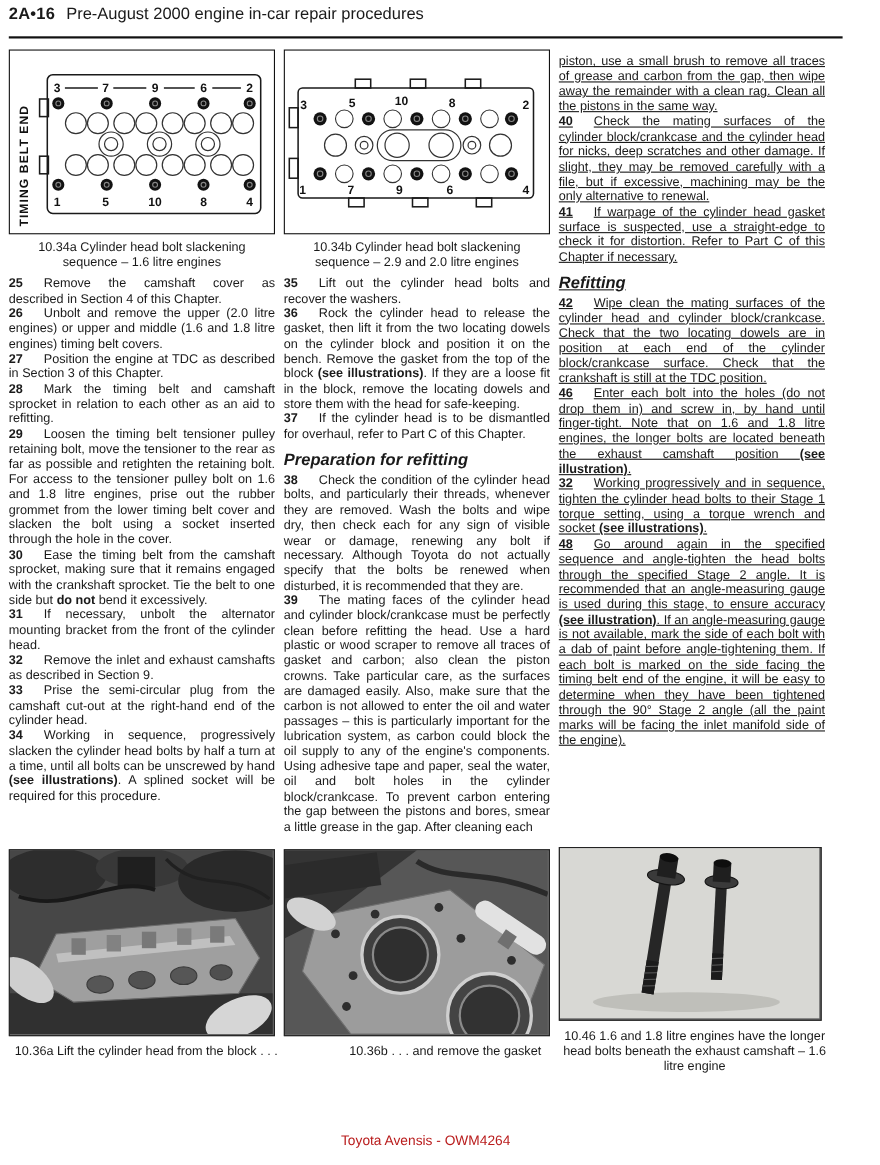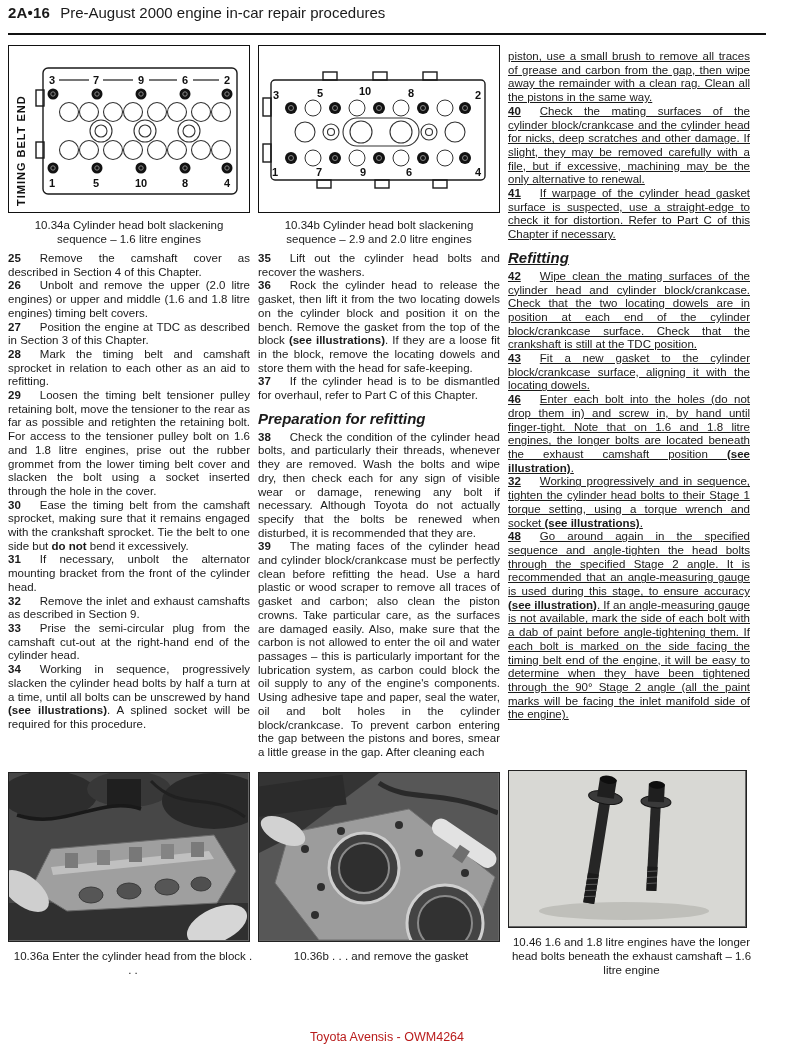--- a/index.html
+++ b/index.html
@@ -16,21 +16,21 @@
   .figcap,.photocap{font-weight:normal;font-size:11.5px;line-height:14px;text-align:center;padding:1px 4px 0;}
   .coltext{margin-top:6px;}
   .para{margin:0;font-size:11.5px;line-height:13.7px;text-align:justify;}
   .pnum{font-weight:bold;padding-right:19px;}
   .section-heading{font-weight:bold;font-style:italic;font-size:15px;margin:7px 0 4px;}
   .photo{position:absolute;border:1.5px solid #222;background:#666;box-sizing:border-box;}
   #photoA{left:8px;top:772px;width:242px;height:170px;}
   #photoB{left:258px;top:772px;width:242px;height:170px;}
   #photoC{left:508px;top:770px;width:239px;height:158px;}
   .pcapA{position:absolute;left:8px;top:948px;width:242px;}
-  .pcapB{position:absolute;left:256px;top:948px;width:242px;}
+  .pcapB{position:absolute;left:246px;top:948px;width:242px;text-align:right;}
   .pcapC{position:absolute;left:505px;top:934px;width:245px;}
   .footer{position:absolute;left:8px;top:1030px;width:758px;text-align:center;font-size:12.5px;color:#b91c1c;}
   svg{display:block;}
   svg text{font-family:"Liberation Sans",sans-serif;}
   .boltnum{font-size:11px;font-weight:bold;fill:#111;}
 </style>
 </head>
 <body>
 
 <div class="hdr">
@@ -218,21 +218,20 @@
     </div>
 </div>
 
 <div class="col" id="col3">
   <div class="coltext" style="margin-top:0">
       <p class="para"><span>piston, use a small brush to remove all traces of grease and carbon from the gap, then wipe away the remainder with a clean rag. Clean all the pistons in the same way.</span></p>
       <p class="para"><span class="pnum">40</span><span>Check the mating surfaces of the cylinder block/crankcase and the cylinder head for nicks, deep scratches and other damage. If slight, they may be removed carefully with a file, but if excessive, machining may be the only alternative to renewal.</span></p>
       <p class="para"><span class="pnum">41</span><span>If warpage of the cylinder head gasket surface is suspected, use a straight-edge to check it for distortion. Refer to Part C of this Chapter if necessary.</span></p>
       <div class="section-heading">Refitting</div>
       <p class="para"><span class="pnum">42</span><span>Wipe clean the mating surfaces of the cylinder head and cylinder block/crankcase. Check that the two locating dowels are in position at each end of the cylinder block/crankcase surface. Check that the crankshaft is still at the TDC position.</span></p>
-      <p class="para"><span class="pnum">43</span><span>Fit a new gasket to the cylinder block/crankcase surface, aligning it with the locating dowels.</span></p>
       <p class="para"><span class="pnum">46</span><span>Enter each bolt into the holes (do not drop them in) and screw in, by hand until finger-tight. Note that on 1.6 and 1.8 litre engines, the longer bolts are located beneath the exhaust camshaft position </span><b>(see illustration)</b><span>.</span></p>
       <p class="para"><span class="pnum">32</span><span>Working progressively and in sequence, tighten the cylinder head bolts to their Stage 1 torque setting, using a torque wrench and socket </span><b>(see illustrations)</b><span>.</span></p>
       <p class="para"><span class="pnum">48</span><span>Go around again in the specified sequence and angle-tighten the head bolts through the specified Stage 2 angle. It is recommended that an angle-measuring gauge is used during this stage, to ensure accuracy </span><b>(see illustration)</b><span>. If an angle-measuring gauge is not available, mark the side of each bolt with a dab of paint before angle-tightening them. If each bolt is marked on the side facing the timing belt end of the engine, it will be easy to determine when they have been tightened through the 90° Stage 2 angle (all the paint marks will be facing the inlet manifold side of the engine).</span></p>
     </div>
 </div>
 
 <div class="photo" id="photoA">
   <svg width="239" height="167" viewBox="0 0 239 167">
     <rect width="239" height="167" fill="#474747"></rect>
     <g>
@@ -256,21 +255,21 @@
       <ellipse cx="120" cy="118" rx="12" ry="8" fill="#515151" stroke="#3c3c3c"></ellipse>
       <ellipse cx="158" cy="114" rx="12" ry="8" fill="#565656" stroke="#3c3c3c"></ellipse>
       <ellipse cx="192" cy="111" rx="10" ry="7" fill="#4f4f4f" stroke="#3c3c3c"></ellipse>
     </g>
     <g>
       <ellipse cx="16" cy="118" rx="28" ry="15" fill="#cfcfcf" transform="rotate(38 16 118)"></ellipse>
       <ellipse cx="208" cy="152" rx="32" ry="17" fill="#d6d6d6" transform="rotate(-24 208 152)"></ellipse>
     </g>
   </svg>
 </div>
-<div class="photocap pcapA">10.36a  Enter the cylinder head from the block . . .</div>
+<div class="photocap pcapA">10.36a  Lift the cylinder head from the block . . .</div>
 
 <div class="photo" id="photoB">
   <svg width="239" height="167" viewBox="0 0 239 167">
     <rect width="239" height="167" fill="#575757"></rect>
     <g>
       <polygon points="0,0 120,0 40,60 0,80" fill="#343434"></polygon>
       <rect x="-6" y="8" width="92" height="30" fill="#2b2b2b" transform="rotate(-8 40 23)"></rect>
       <path d="M120,10 C150,30 180,15 239,40" stroke="#2a2a2a" stroke-width="5" fill="none"></path>
     </g>
     <g>

